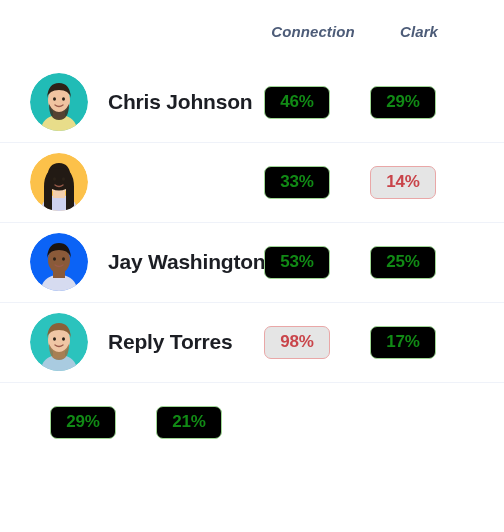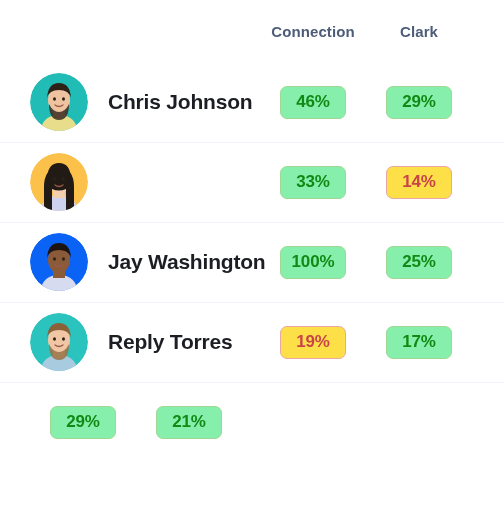--- a/index.html
+++ b/index.html
@@ -34,32 +34,33 @@
     flex: 1 1 auto;
   }
   .col-header {
     width: 106px;
     flex: 0 0 106px;
     text-align: center;
     font-size: 15px;
     font-weight: 700;
     letter-spacing: 0.1px;
     color: #4d5c78;
+    font-style: italic;
   }
 
   
   .rows {
     display: block;
   }
   .row {
     position: relative;
     display: flex;
     align-items: center;
     height: 80px;
-    padding: 0 32px 0 30px;
+    padding: 0 48px 0 30px;
     box-sizing: border-box;
   }
   .row + .row::before {
     content: "";
     position: absolute;
     left: 0;
     right: 0;
     top: 0;
     height: 1px;
     background: #eff2f9;
@@ -112,26 +113,26 @@
     height: 33px;
     padding: 0 8px;
     border-radius: 7px;
     border: 1px solid transparent;
     font-size: 17px;
     font-weight: 700;
     letter-spacing: -0.1px;
     box-sizing: border-box;
   }
   .badge.good {
-    background: #86efac;
+    background: #000000;
     border-color: #9fd894;
     color: #118a15;
   }
   .badge.bad {
-    background: #fde047;
+    background: #e5e5e5;
     border-color: #e9a7a7;
     color: #c9444a;
   }
 </style>
 </head>
 <body>
 
 <div class="panel">
 
   <div class="table-header">
@@ -198,21 +199,21 @@
               <ellipse cx="29" cy="27" rx="11" ry="13.5" fill="#8a5a39"></ellipse>
               <path d="M17 25 q1-15 12-15 q11 0 12 15 q-2-8 -12-8 q-10 0 -12 8 z" fill="#1b1410"></path>
               <ellipse cx="24.5" cy="26" rx="1.5" ry="1.7" fill="#2b2218"></ellipse>
               <ellipse cx="33.5" cy="26" rx="1.5" ry="1.7" fill="#2b2218"></ellipse>
               <path d="M25 32 q4 3 8 0" stroke="#9a5b4a" stroke-width="1.3" fill="none" stroke-linecap="round"></path>
             </svg>
           </div>
           <div class="person-name">Jay Washington</div>
         </div>
         <div class="metric-cell">
-          <span class="badge good">100%</span>
+          <span class="badge good">53%</span>
         </div>
         <div class="metric-cell">
           <span class="badge good">25%</span>
         </div>
       </div>
       <div class="row">
         <div class="person">
           <div class="avatar">
             <svg viewBox="0 0 58 58" xmlns="http://www.w3.org/2000/svg">
               <circle cx="29" cy="29" r="29" fill="#2bc3bd"></circle>
@@ -222,21 +223,21 @@
               <path d="M19 31 q0 16 10 16 q10 0 10-16 q-4 8 -10 8 q-6 0 -10-8 z" fill="#9a7246" opacity="0.85"></path>
               <path d="M17 25 q1-15 12-15 q11 0 12 15 q-2-8 -12-8 q-10 0 -12 8 z" fill="#8a6138"></path>
               <ellipse cx="24.5" cy="26" rx="1.5" ry="1.7" fill="#2b2218"></ellipse>
               <ellipse cx="33.5" cy="26" rx="1.5" ry="1.7" fill="#2b2218"></ellipse>
               <path d="M25 32 q4 3 8 0" stroke="#9a5b4a" stroke-width="1.3" fill="none" stroke-linecap="round"></path>
             </svg>
           </div>
           <div class="person-name">Reply Torres</div>
         </div>
         <div class="metric-cell">
-          <span class="badge bad">19%</span>
+          <span class="badge bad">98%</span>
         </div>
         <div class="metric-cell">
           <span class="badge good">17%</span>
         </div>
       </div>
       <div class="row">
         <div class="metric-cell">
           <span class="badge good">29%</span>
         </div>
         <div class="metric-cell">

